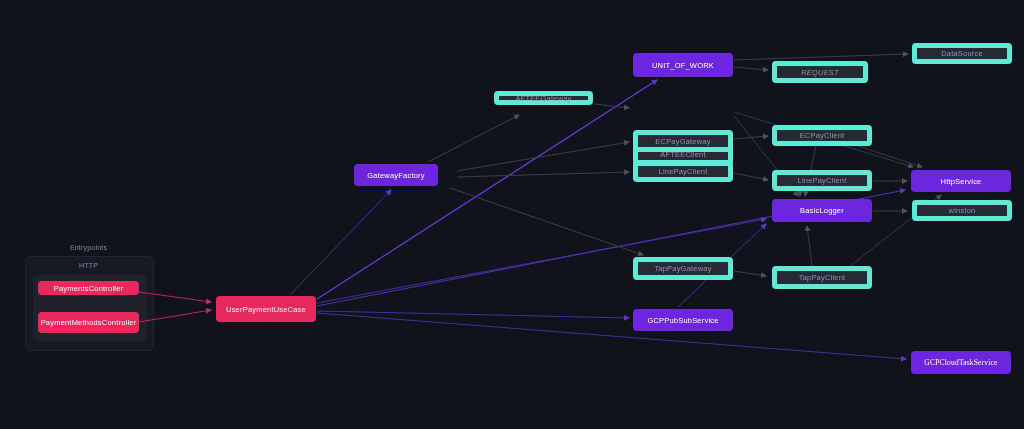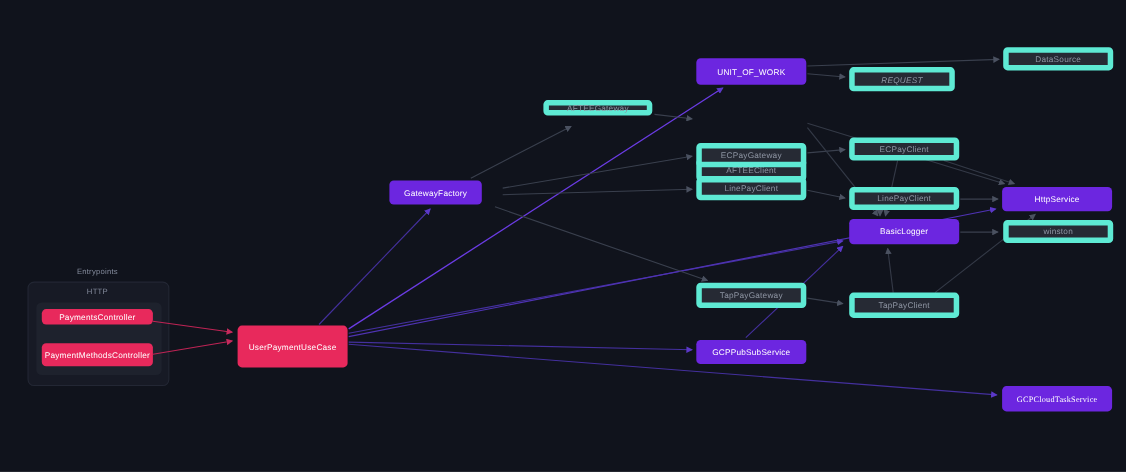--- a/index.html
+++ b/index.html
@@ -114,17 +114,17 @@
   <div class="node purple" style="left:354px; top:164px; width:84px; height:22px;">GatewayFactory</div>
   <div class="node gray" style="left:633px; top:161px; width:100px; height:21px;">LinePayClient</div>
   <div class="node gray" style="left:772px; top:170px; width:100px; height:21px;">LinePayClient</div>
   <div class="node purple" style="left:911px; top:170px; width:100px; height:22px;">HttpService</div>
   <div class="node purple" style="left:772px; top:199px; width:100px; height:23px;">BasicLogger</div>
   <div class="node gray" style="left:912px; top:200px; width:100px; height:21px;">winston</div>
   <div class="node gray" style="left:633px; top:257px; width:100px; height:23px;">TapPayGateway</div>
   <div class="node gray" style="left:772px; top:266px; width:100px; height:23px;">TapPayClient</div>
   <div class="node pink" style="left:38px;  top:281px; width:101px; height:14px;text-align:right;">PaymentsController</div>
   <div class="node pink" style="left:38px;  top:312px; width:101px; height:21px;">PaymentMethodsController</div>
-  <div class="node pink" style="left:216px; top:296px; width:100px; height:38px;">UserPaymentUseCase</div>
+  <div class="node pink" style="left:216px; top:296px; width:100px; height:26px;">UserPaymentUseCase</div>
   <div class="node purple" style="left:633px; top:309px; width:100px; height:22px;">GCPPubSubService</div>
   <div class="node purple" style="left:911px; top:351px; width:100px; height:23px;font-family:Liberation Serif, serif;">GCPCloudTaskService</div>
 
 </div>
 
 </body></html>

